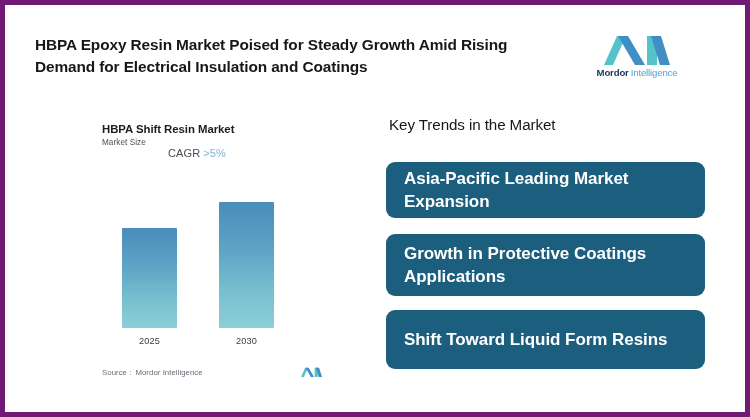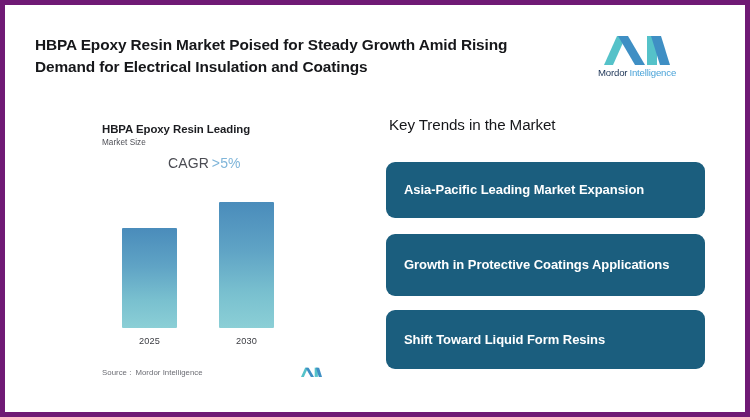--- a/index.html
+++ b/index.html
@@ -49,21 +49,21 @@
     width: 66px;
     height: 34px;
   }
   #logo-word {
     margin-top: 3px;
     font-size: 9.6px;
     line-height: 1;
     white-space: nowrap;
     letter-spacing: -0.15px;
   }
-  #logo-word .w1 { font-weight: normal; color: #1d3557; }
+  #logo-word .w1 { font-weight: bold; color: #1d3557; }
   #logo-word .w2 { font-weight: normal; color: #4aa3d8; margin-left: 2px; }
 
   
   #chart-block {
     position: absolute;
     left: 97px;
     top: 118px;
     width: 215px;
   }
   #chart-title {
@@ -72,23 +72,23 @@
     color: #1c1d21;
     letter-spacing: -0.05px;
   }
   #chart-subtitle {
     margin-top: 3px;
     font-size: 8.2px;
     color: #4f5057;
     letter-spacing: 0.05px;
   }
   #cagr-row {
-    margin-top: 8px;
+    margin-top: 0;
     margin-left: 66px;
-    font-size: 14px;
+    font-size: 11px;
     letter-spacing: 0.1px;
     white-space: nowrap;
   }
   #cagr-row .cagr-label { color: #4b4c53; }
   #cagr-row .cagr-value { color: #7fb5d9; margin-left: 3px; }
 
   
   #plot {
     position: absolute;
     left: 97px;
@@ -152,21 +152,21 @@
     left: 381px;
     width: 319px;
     background: #1b5e7e;
     border-radius: 9px;
     box-sizing: border-box;
     display: flex;
     align-items: center;
     padding: 0 18px;
   }
   .trend-card .trend-text {
-    font-size: 13px;
+    font-size: 17px;
     font-weight: bold;
     color: #ffffff;
     line-height: 1.38;
     letter-spacing: -0.05px;
   }
   #card-0 { top: 157px; height: 56px; }
   #card-1 { top: 229px; height: 62px; }
   #card-2 { top: 305px; height: 59px; }
 </style>
 </head>
@@ -185,21 +185,21 @@
       <polygon points="54,5 64,5 64,34 54,34" fill="#3f8fc4" opacity="0"></polygon>
       <polygon points="47,5 57,5 66,34 56,34" fill="#3f8fc4"></polygon>
       <polygon points="58,5 66,5 66,34 58,34" fill="#55c2c9" opacity="0"></polygon>
     </svg>
     <div id="logo-word">
       <span class="w1">Mordor</span><span class="w2">Intelligence</span>
     </div>
   </div>
 
   <div id="chart-block">
-    <div id="chart-title">HBPA Epoxy Resin Leading</div>
+    <div id="chart-title">HBPA Shift Resin Market</div>
     <div id="chart-subtitle">Market Size</div>
     <div id="cagr-row">
       <span class="cagr-label">CAGR</span><span class="cagr-value">&gt;5%</span>
     </div>
   </div>
 
   <div id="plot">
     <div class="bar-col c2025">
       <div class="bar" id="bar-0" style="height: 99.8774px; background-image: linear-gradient(rgb(74, 140, 187) 0%, rgb(95, 163, 197) 38%, rgb(121, 192, 207) 72%, rgb(139, 207, 214) 100%);"></div>
       <div class="bar-label">2025</div>

